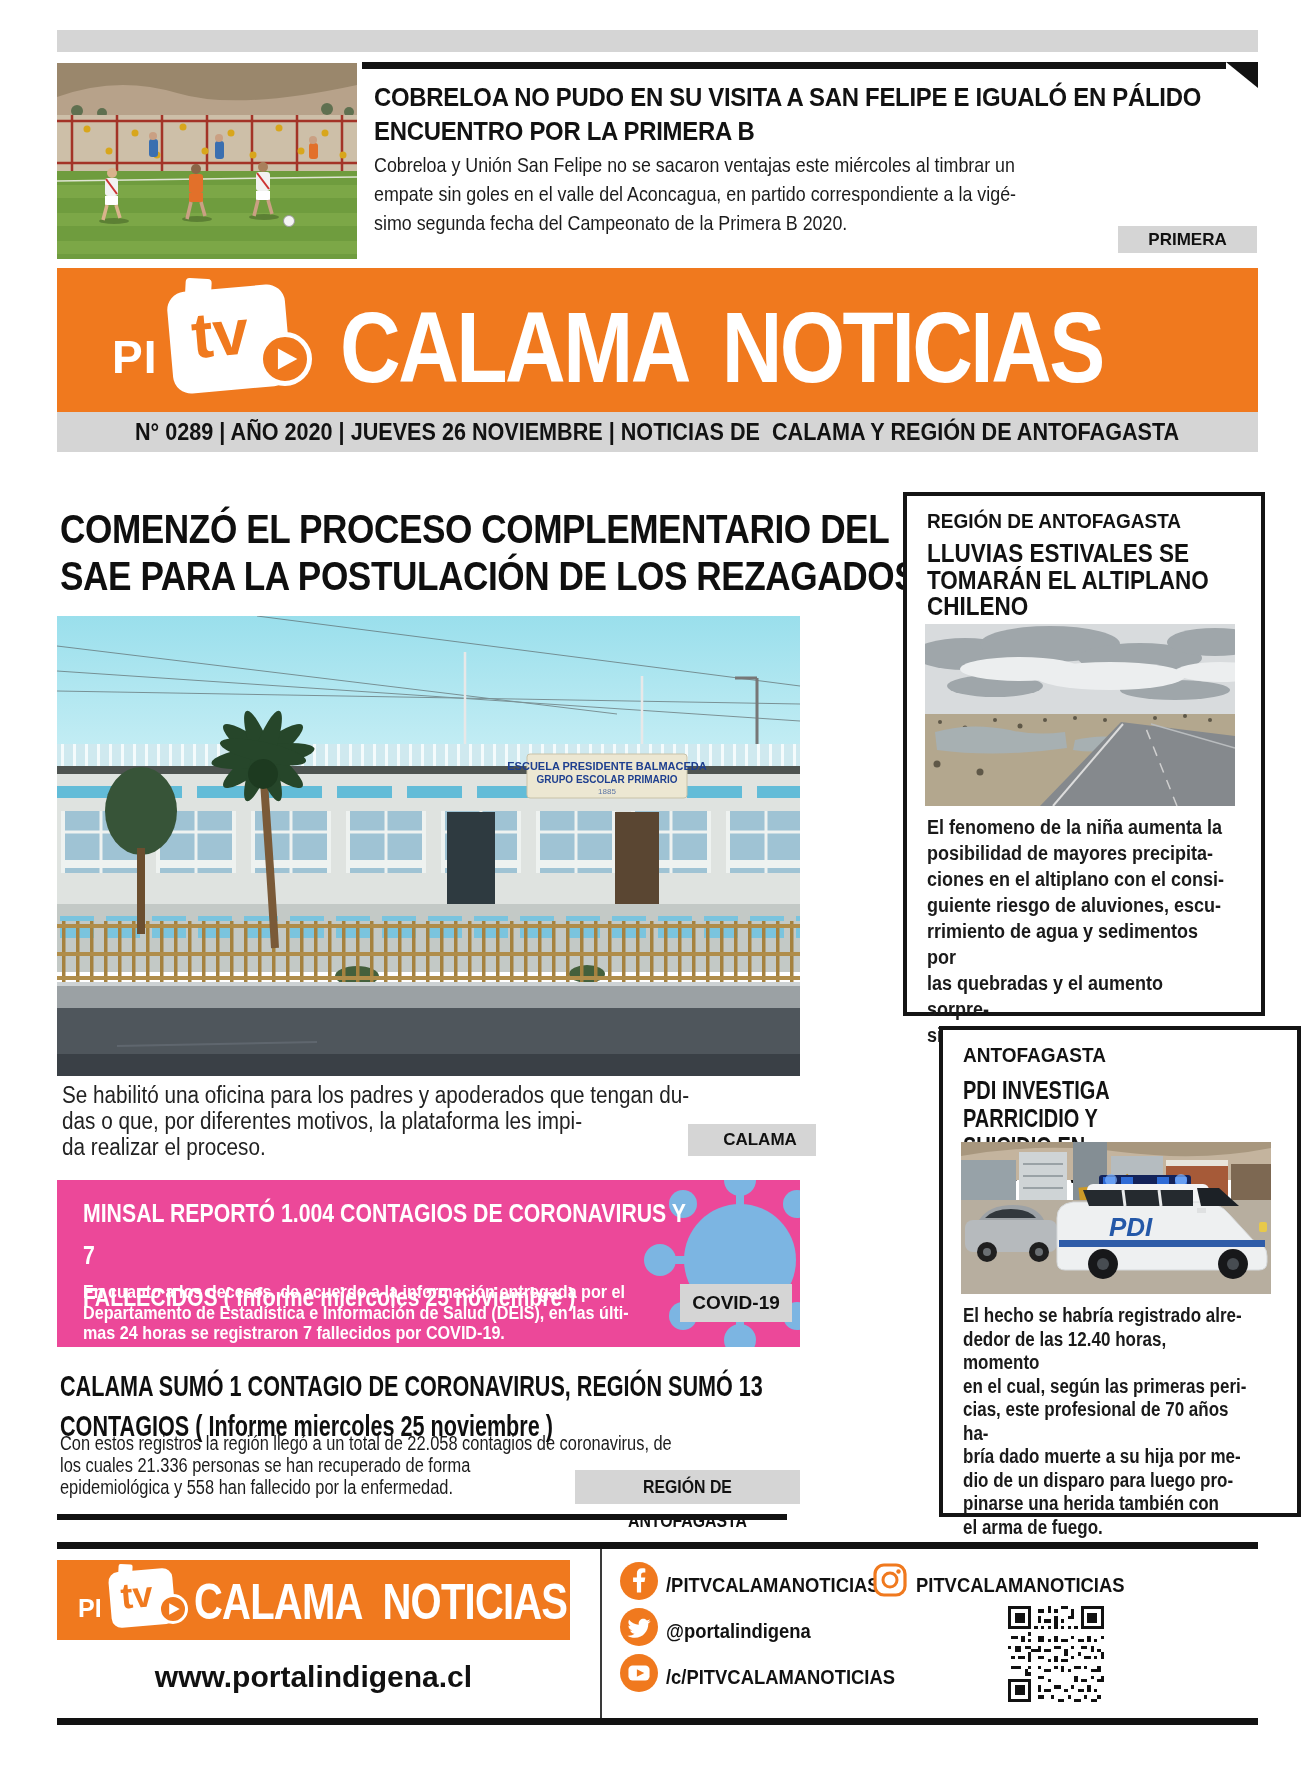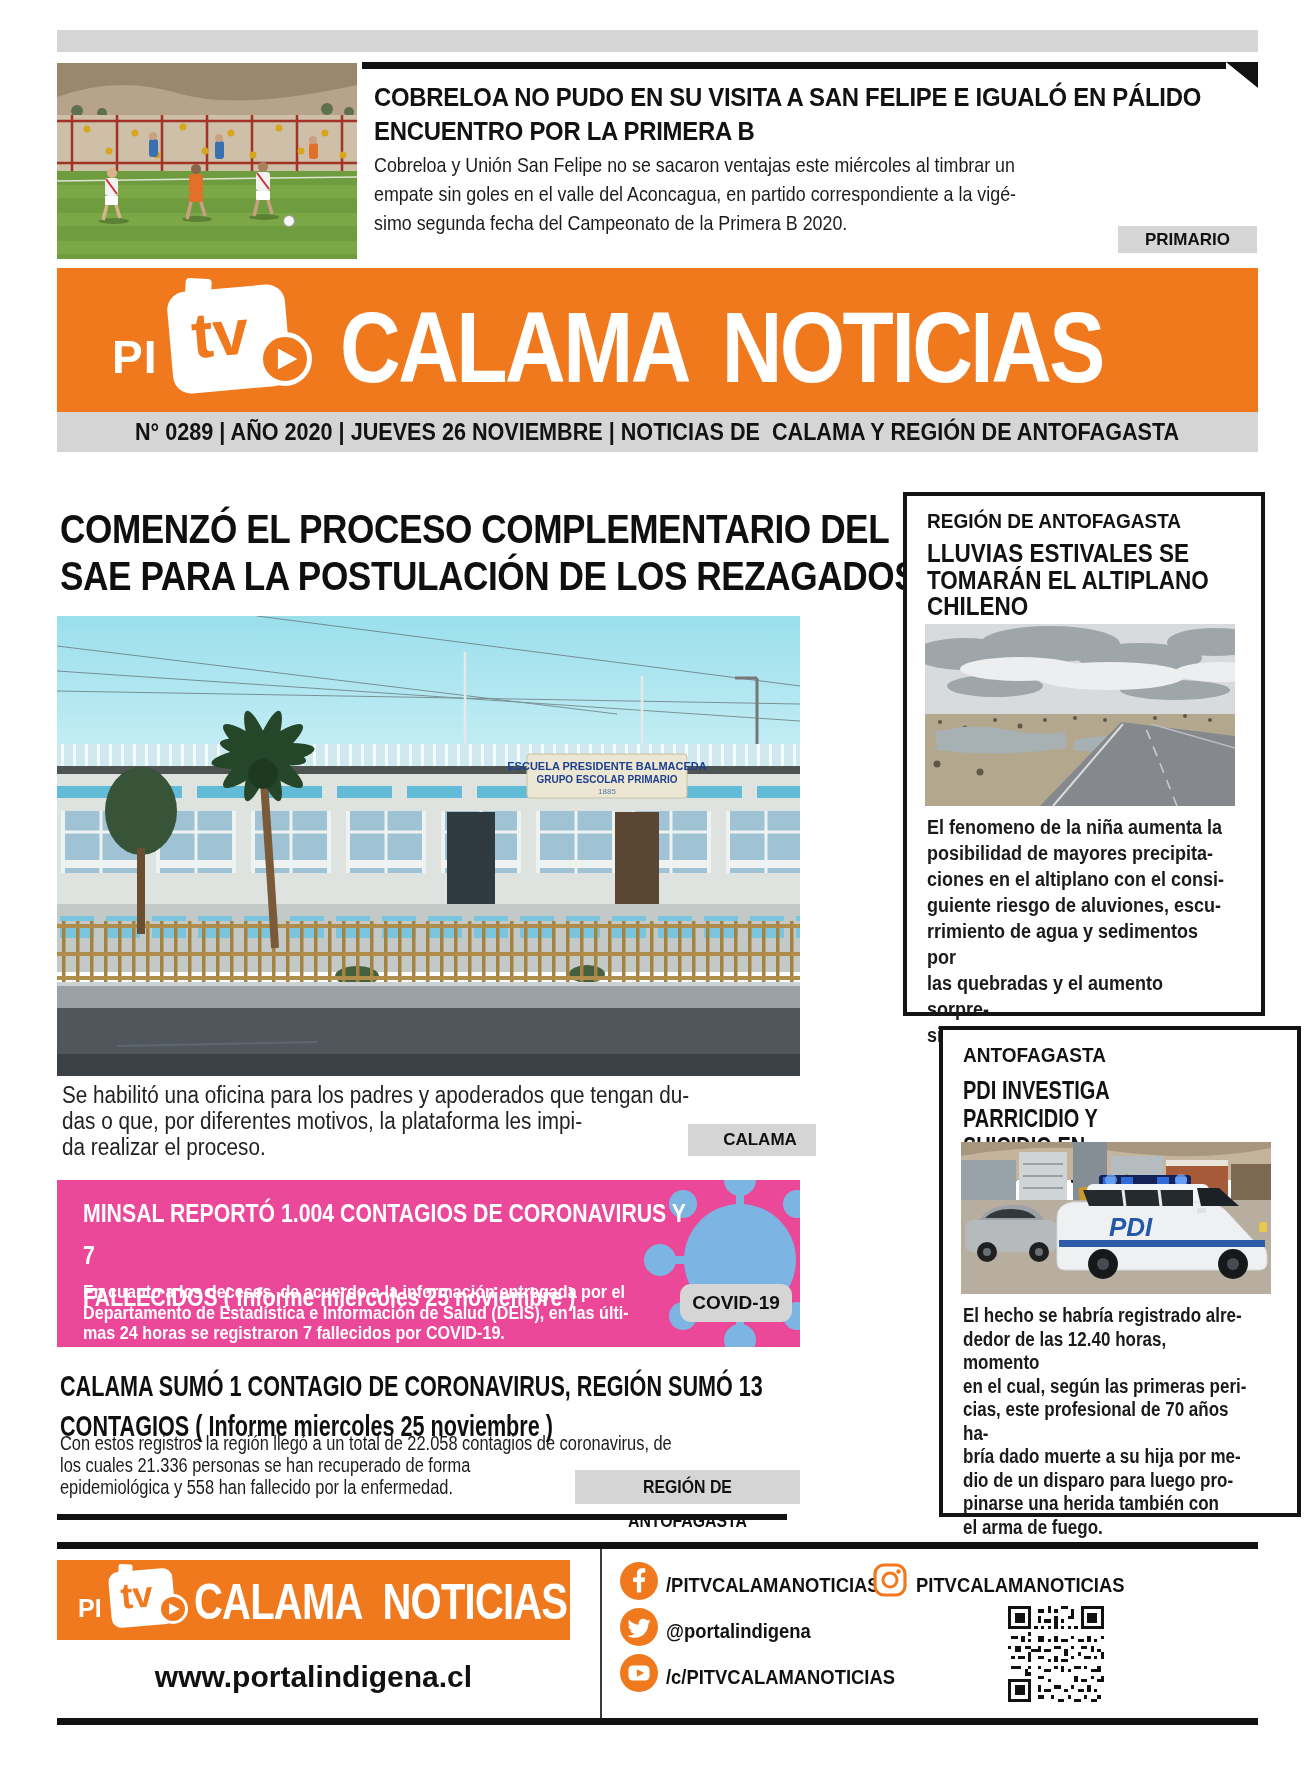--- a/index.html
+++ b/index.html
@@ -47,21 +47,21 @@
            transform:scaleX(.9);transform-origin:0 0;}
   .calama-tag{left:688px;top:1124px;width:112px;height:32px;font-size:17px;line-height:32px;padding-left:16px;}
 
   
   .covid-box{left:57px;top:1180px;width:743px;height:167px;background:#ec4899;overflow:hidden;}
   .covid-virus{position:absolute;right:0;top:0;}
   .covid-title{position:absolute;left:26px;top:12px;margin:0;font-size:25px;font-weight:bold;color:#fff;
                line-height:42px;transform:scaleX(.85);transform-origin:0 0;}
   .covid-body{position:absolute;left:26px;top:102px;margin:0;font-size:19px;font-weight:bold;color:#fff;
               line-height:20.5px;transform:scaleX(.85);transform-origin:0 0;}
-  .covid-tag{position:absolute;right:8px;top:104px;width:112px;height:38px;font-size:19px;line-height:38px;z-index:2;border-radius:11px;}
+  .covid-tag{position:absolute;right:8px;top:104px;width:112px;height:38px;font-size:19px;line-height:38px;z-index:2;}
 
   .region-headline{left:60px;top:1366px;margin:0;font-size:30px;font-weight:bold;line-height:40px;
                    color:#0f0f0f;transform:scaleX(.72);transform-origin:0 0;}
   .region-body{left:60px;top:1432px;margin:0;font-size:20px;line-height:22px;color:#1c1c1c;
                transform:scaleX(.82);transform-origin:0 0;}
   .region-tag{left:575px;top:1470px;width:225px;height:34px;font-size:18px;line-height:34px;}
   .region-tag span{display:inline-block;transform:scaleX(.88);}
   .rule-left{left:57px;top:1514px;width:730px;height:6px;background:#121212;}
 
   
@@ -177,21 +177,21 @@
     <circle cx="232" cy="158" r="5.5" fill="#f4f4f4" stroke="#999" stroke-width="1"></circle>
   </svg>
 
   <div class="abs sports-rule"></div>
   <div class="abs sports-fold"></div>
   <h2 class="abs pre sports-headline">COBRELOA NO PUDO EN SU VISITA A SAN FELIPE E IGUALÓ EN PÁLIDO
 ENCUENTRO POR LA PRIMERA B</h2>
   <p class="abs pre sports-body">Cobreloa y Unión San Felipe no se sacaron ventajas este miércoles al timbrar un
 empate sin goles en el valle del Aconcagua, en partido correspondiente a la vigé-
 simo segunda fecha del Campeonato de la Primera B 2020.</p>
-  <div class="abs tag deportes-tag">PRIMARIO</div>
+  <div class="abs tag deportes-tag">PRIMERA</div>
 
   <header class="abs masthead"></header>
   <span class="abs mh-pi">PI</span>
   <div class="abs mh-tv">
       <span>tv</span>
     </div>
   <div class="abs play mh-play"></div>
   <h1 class="abs mh-title">CALAMA NOTICIAS</h1>
 
   <div class="abs issue-bar"><span>N° 0289 | AÑO 2020 | JUEVES 26 NOVIEMBRE | NOTICIAS DE  CALAMA Y REGIÓN DE ANTOFAGASTA</span></div>

